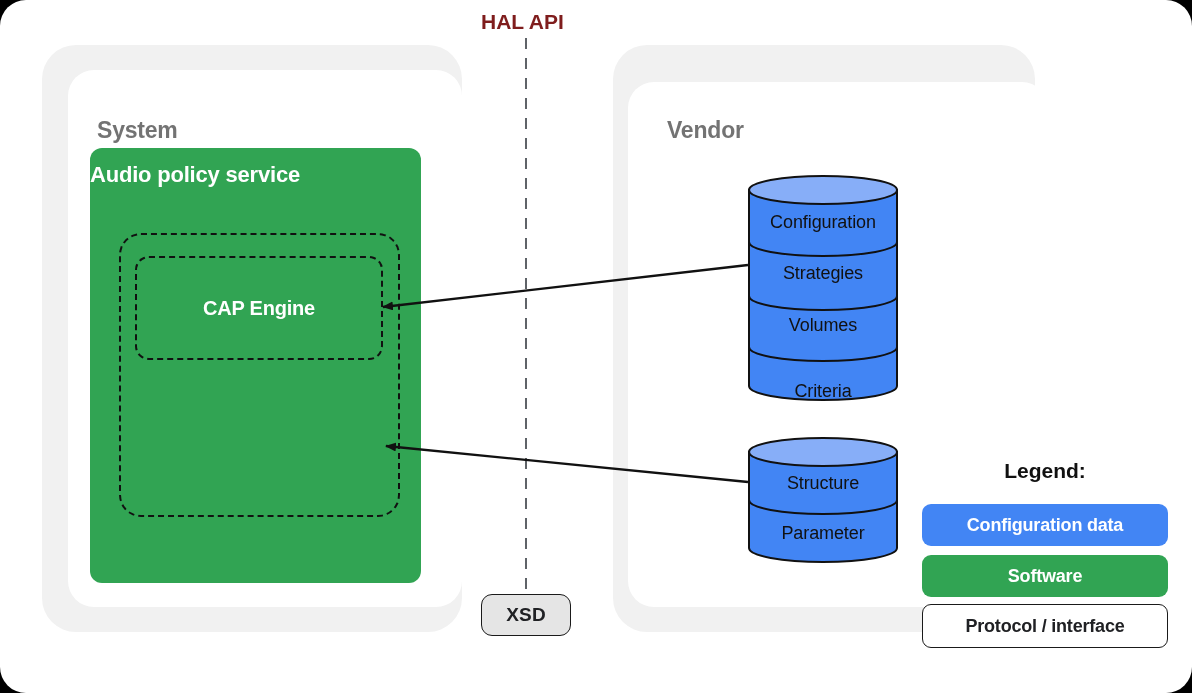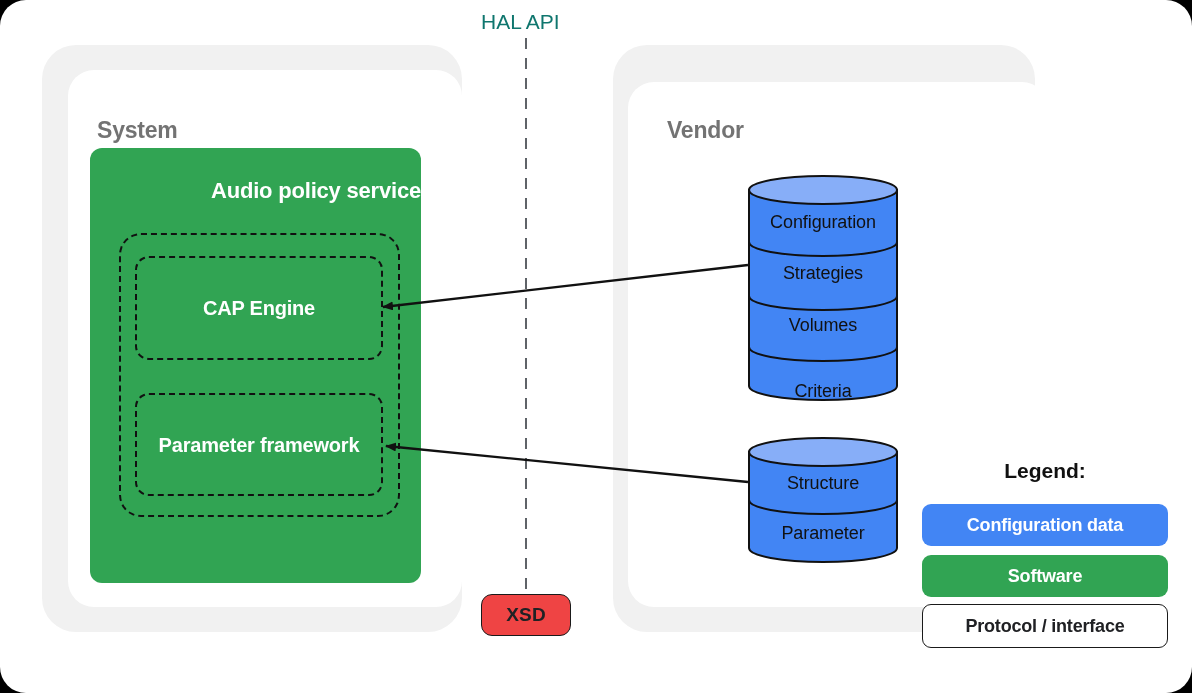--- a/index.html
+++ b/index.html
@@ -13,37 +13,37 @@
   .grey-panel{position:absolute;background:#f1f1f1;border-radius:34px;}
   .white-panel{position:absolute;background:#ffffff;border-radius:26px;}
 
   
   .section-title{position:absolute;font-size:23px;font-weight:bold;
                  color:#737373;letter-spacing:-.2px;white-space:nowrap;}
 
   
   #green-block{position:absolute;background:#34a853;background:#31a453;
                border-radius:12px;}
-  #green-block-title{position:absolute;left:0;right:0;top:14px;text-align:right;
-        color:#ffffff;font-size:22px;font-weight:bold;letter-spacing:-.2px;margin-top:16px;}
+  #green-block-title{position:absolute;left:0;right:0;top:14px;text-align:left;
+        color:#ffffff;font-size:22px;font-weight:bold;letter-spacing:-.2px;}
 
   .dashed-outer{position:absolute;border:2px dashed #111;border-radius:22px;
                 box-sizing:border-box;}
   .dashed-inner{position:absolute;border:2px dashed #111;border-radius:14px;
                 box-sizing:border-box;}
   .dashed-inner .lbl{position:absolute;left:0;right:0;top:50%;
         transform:translateY(-50%);text-align:center;color:#fff;
         font-size:20px;font-weight:bold;letter-spacing:-.2px;}
 
   
-  #hal-title{position:absolute;font-size:21px;font-weight:normal;color:#0f766e;
+  #hal-title{position:absolute;font-size:21px;font-weight:bold;color:#7f1d1d;
              white-space:nowrap;}
 
   
-  #xsd-box{position:absolute;background:#ef4444;border:1.6px solid #1a1a1a;
+  #xsd-box{position:absolute;background:#e5e5e5;border:1.6px solid #1a1a1a;
            border-radius:11px;box-sizing:border-box;
            display:flex;align-items:center;justify-content:center;
            font-size:19px;font-weight:bold;color:#202124;letter-spacing:.2px;}
 
   
   .cyl{position:absolute;}
   .cyl .seg-label{position:absolute;left:0;right:0;text-align:center;
         font-size:18px;color:#111;font-family:"Liberation Sans",sans-serif;
         letter-spacing:-.1px;}
 
@@ -70,23 +70,20 @@
   <div id="green-block" style="left:90px;top:148px;width:331px;height:435px;">
     <div id="green-block-title">Audio policy service</div>
   </div>
 
   <div class="dashed-outer" style="left:119px;top:233px;width:281px;height:284px;"></div>
 
   <div class="dashed-inner" style="left:135px;top:256px;width:248px;height:104px;">
     <div class="lbl">CAP Engine</div>
   </div>
 
-  <div class="dashed-inner" style="left:135px;top:393px;width:248px;height:103px;">
-    <div class="lbl">Parameter framework</div>
-  </div>
 
   <div id="hal-title" style="left:481px;top:10px;">HAL API</div>
 
   <div id="xsd-box" style="left:481px;top:594px;width:90px;height:42px;">
     <span>XSD</span>
   </div>
 
   <div class="grey-panel" style="left:613px;top:45px;width:422px;height:587px;"></div>
   <div class="white-panel" style="left:628px;top:82px;width:420px;height:525px;"></div>
 

